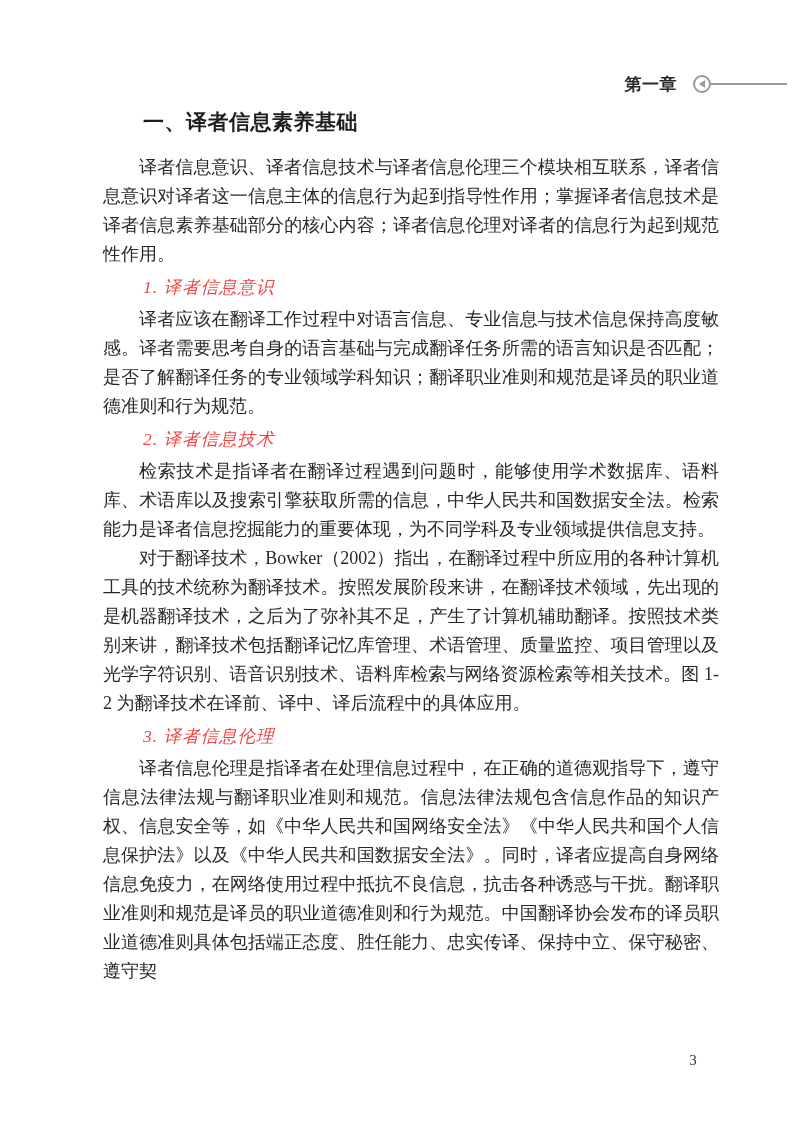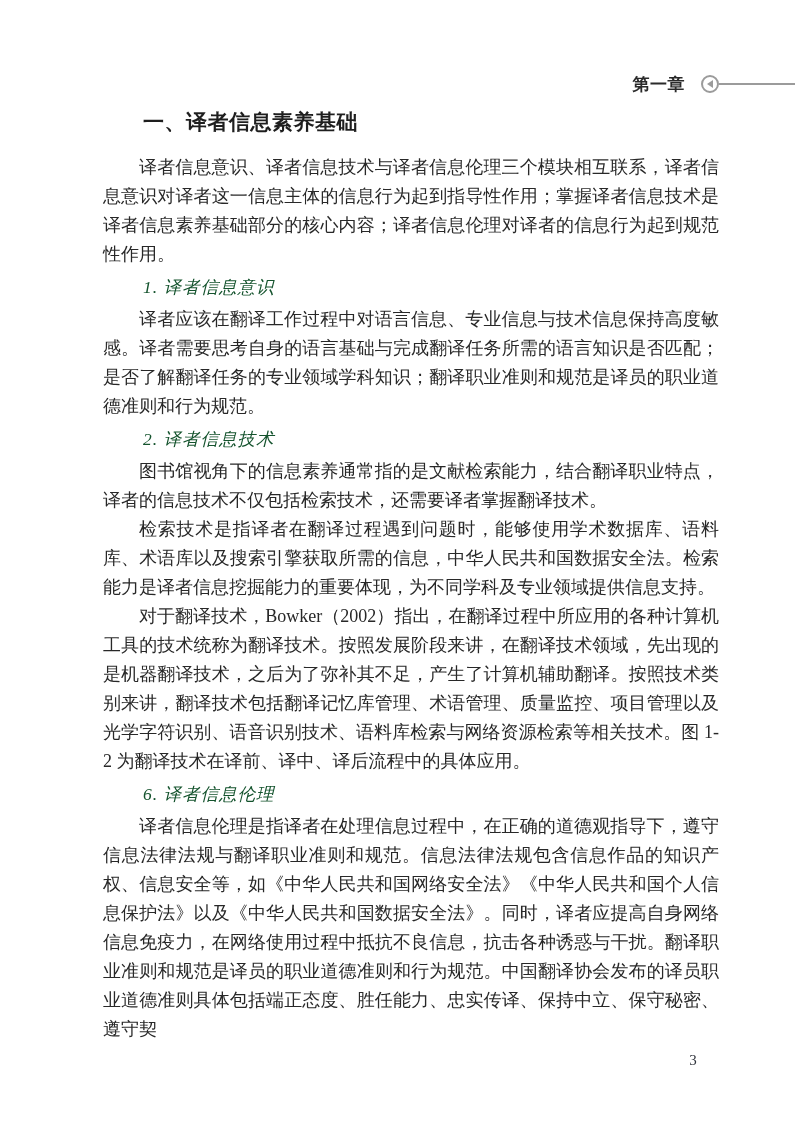--- a/index.html
+++ b/index.html
@@ -19,21 +19,21 @@
   
   .running-head {
     position: absolute;
     top: 72px;
     left: 0;
     right: 0;
     height: 24px;
     display: flex;
     align-items: center;
     justify-content: flex-end;
-    padding-right: 4px;
+    padding-right: 12px;
   }
   .running-head .head-text {
     font-family: "Liberation Sans", "DejaVu Sans", sans-serif;
     font-weight: bold;
     font-size: 17px;
     color: #2a2a2a;
     letter-spacing: 0.5px;
     white-space: nowrap;
   }
   .running-head .chapter-label { margin-right: 12px; }
@@ -89,21 +89,21 @@
     text-indent: 2em;
     color: #282828;
   }
 
   .subheading {
     font-family: "Liberation Serif", "DejaVu Serif", serif;
     font-style: italic;
     font-size: 17.5px;
     line-height: 22px;
     margin: 7px 0 7px 40px;
-    color: #14532d;
+    color: #ef4444;
     letter-spacing: 1px;
   }
 
   
   .page-number {
     position: absolute;
     left: 678px;
     top: 1052px;
     width: 30px;
     text-align: center;
@@ -129,27 +129,26 @@
     <div class="section-title">一、译者信息素养基础</div>
 
     <p class="para">译者信息意识、译者信息技术与译者信息伦理三个模块相互联系，译者信息意识对译者这一信息主体的信息行为起到指导性作用；掌握译者信息技术是译者信息素养基础部分的核心内容；译者信息伦理对译者的信息行为起到规范性作用。</p>
 
     <div class="subheading">1. 译者信息意识</div>
 
     <p class="para">译者应该在翻译工作过程中对语言信息、专业信息与技术信息保持高度敏感。译者需要思考自身的语言基础与完成翻译任务所需的语言知识是否匹配；是否了解翻译任务的专业领域学科知识；翻译职业准则和规范是译员的职业道德准则和行为规范。</p>
 
     <div class="subheading">2. 译者信息技术</div>
 
-    <p class="para">图书馆视角下的信息素养通常指的是文献检索能力，结合翻译职业特点，译者的信息技术不仅包括检索技术，还需要译者掌握翻译技术。</p>
 
     <p class="para">检索技术是指译者在翻译过程遇到问题时，能够使用学术数据库、语料库、术语库以及搜索引擎获取所需的信息，中华人民共和国数据安全法。检索能力是译者信息挖掘能力的重要体现，为不同学科及专业领域提供信息支持。</p>
 
     <p class="para">对于翻译技术，Bowker（2002）指出，在翻译过程中所应用的各种计算机工具的技术统称为翻译技术。按照发展阶段来讲，在翻译技术领域，先出现的是机器翻译技术，之后为了弥补其不足，产生了计算机辅助翻译。按照技术类别来讲，翻译技术包括翻译记忆库管理、术语管理、质量监控、项目管理以及光学字符识别、语音识别技术、语料库检索与网络资源检索等相关技术。图 1-2 为翻译技术在译前、译中、译后流程中的具体应用。</p>
 
-    <div class="subheading">6. 译者信息伦理</div>
+    <div class="subheading">3. 译者信息伦理</div>
 
     <p class="para">译者信息伦理是指译者在处理信息过程中，在正确的道德观指导下，遵守信息法律法规与翻译职业准则和规范。信息法律法规包含信息作品的知识产权、信息安全等，如《中华人民共和国网络安全法》《中华人民共和国个人信息保护法》以及《中华人民共和国数据安全法》。同时，译者应提高自身网络信息免疫力，在网络使用过程中抵抗不良信息，抗击各种诱惑与干扰。翻译职业准则和规范是译员的职业道德准则和行为规范。中国翻译协会发布的译员职业道德准则具体包括端正态度、胜任能力、忠实传译、保持中立、保守秘密、遵守契</p>
 
   </div>
 
   <div class="page-number">3</div>
 
 </div>
 
 </body></html>

